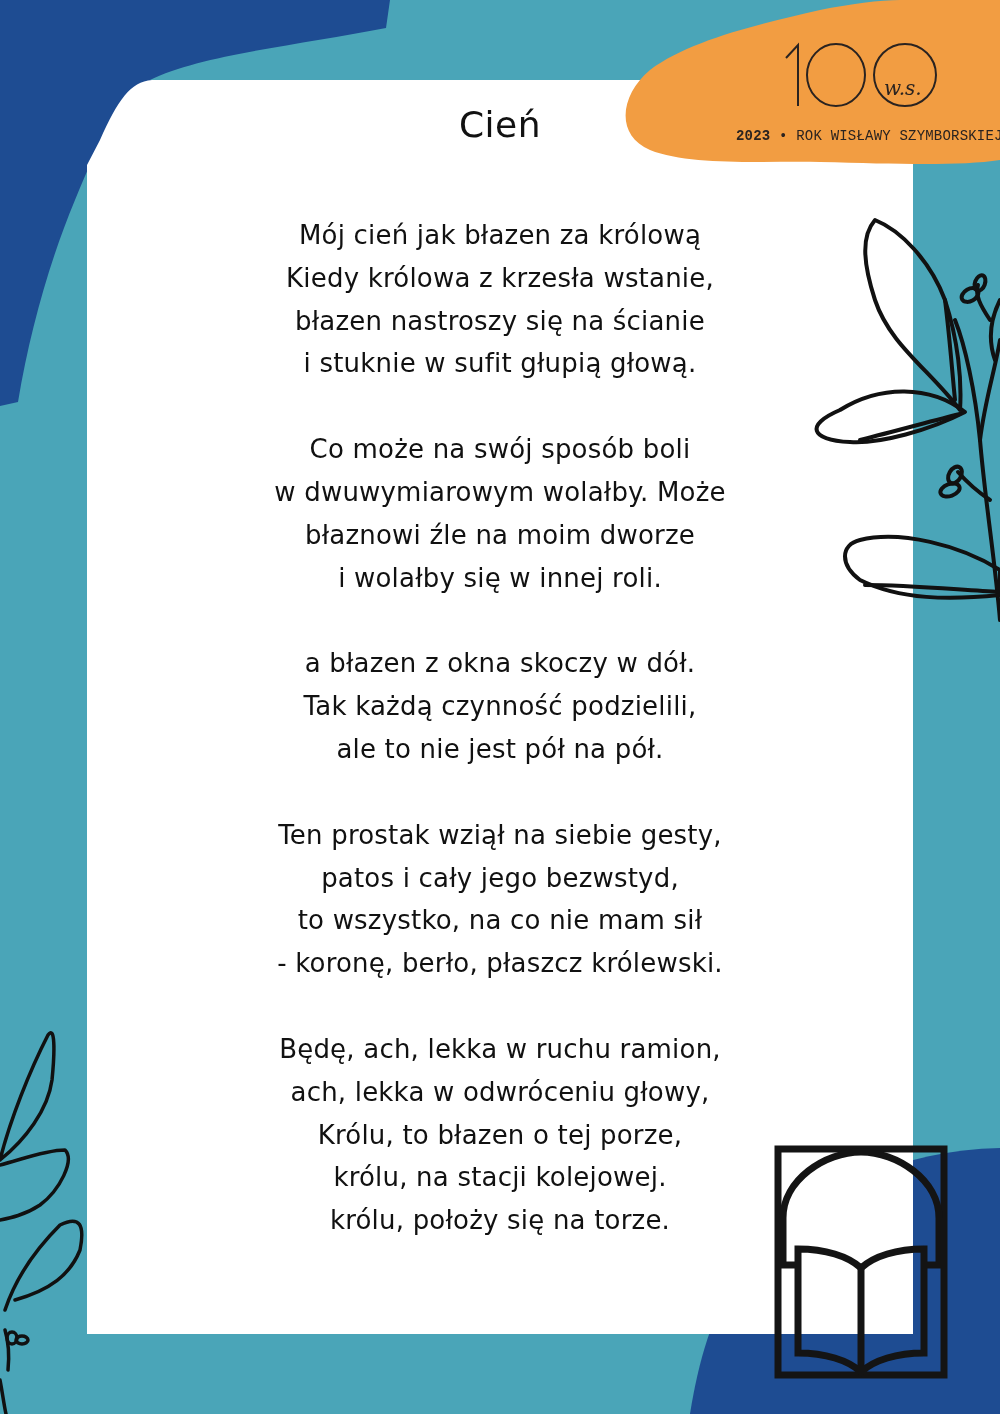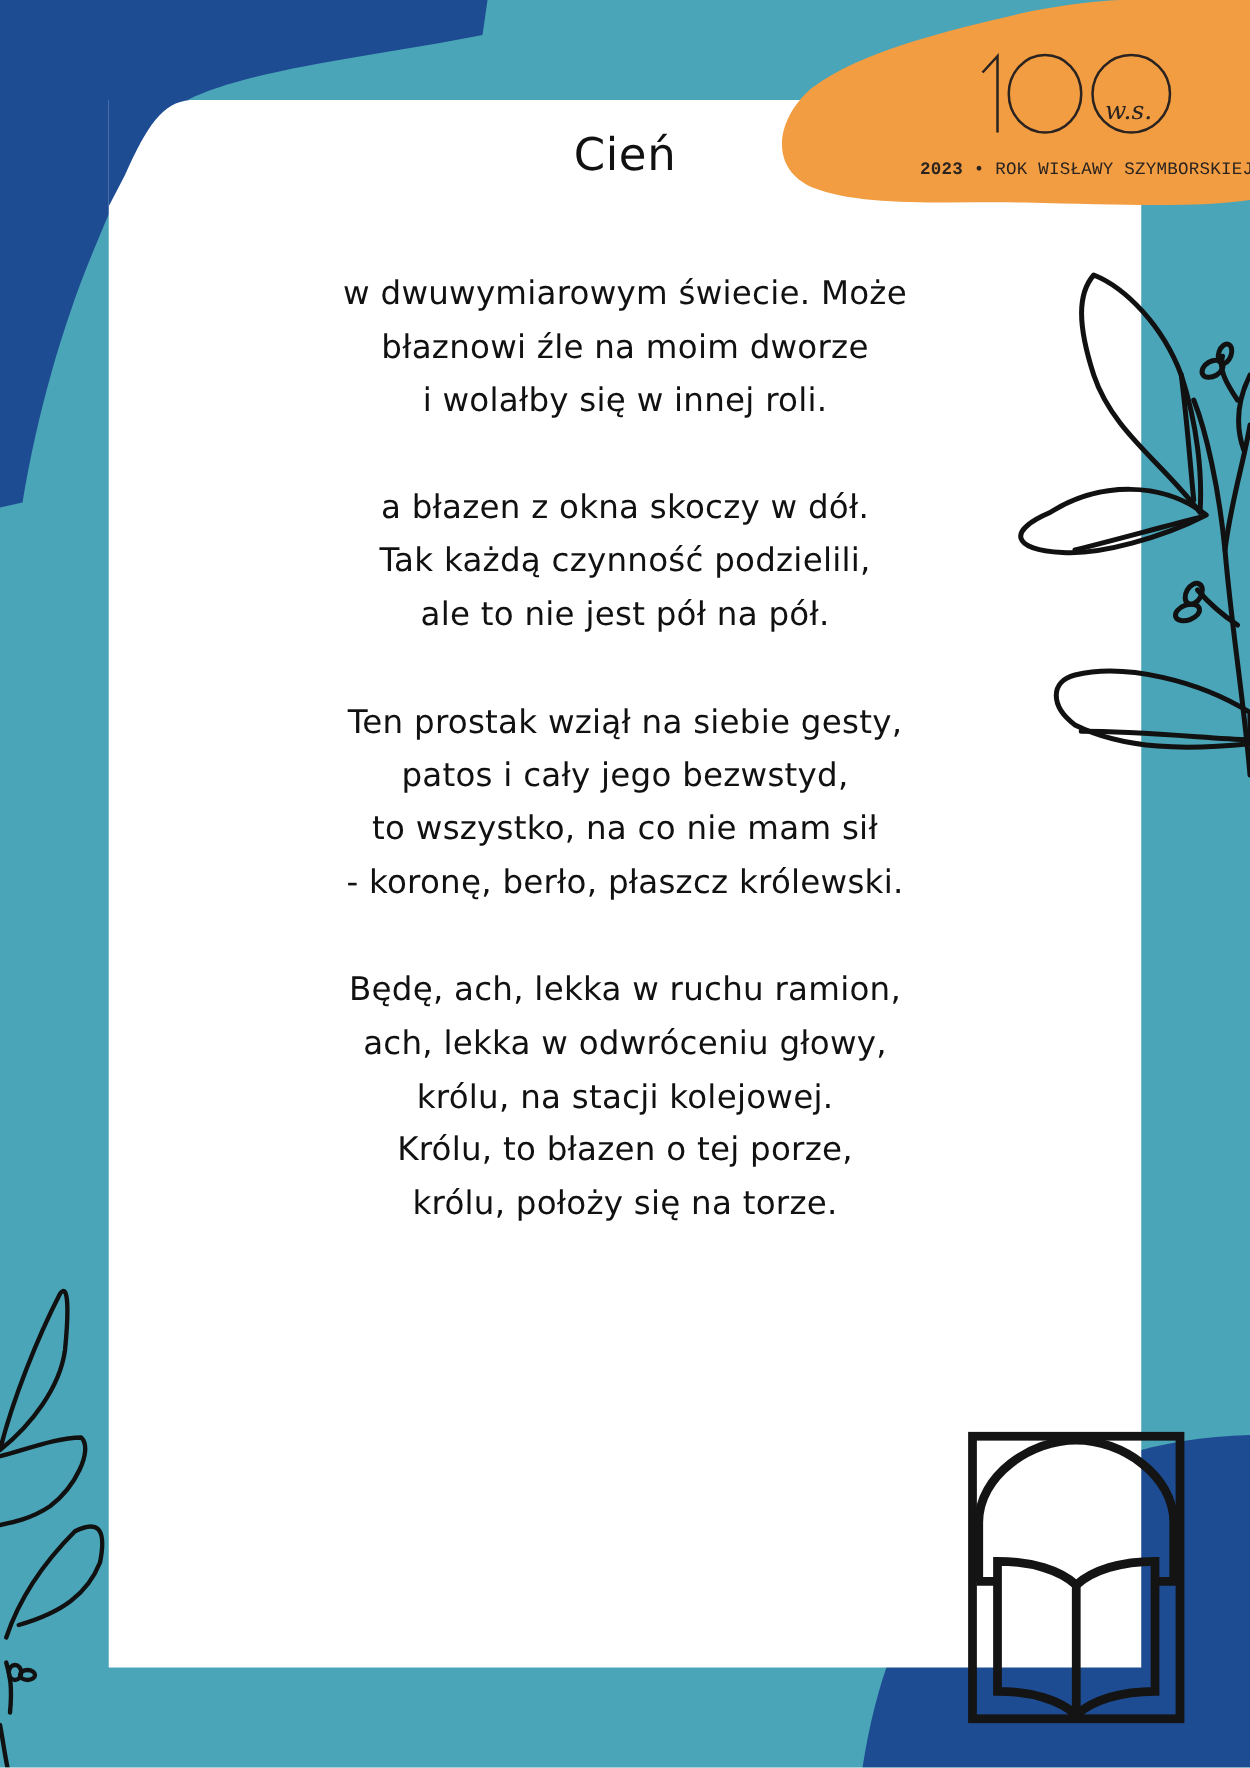--- a/index.html
+++ b/index.html
@@ -66,40 +66,47 @@
 <div class="badge-text">
   <b>2023</b>
   <span>•</span>
   <span>ROK WISŁAWY SZYMBORSKIEJ</span>
 </div>
 
 <div class="title">Cień</div>
 
 <div class="poem">
   <div class="stanza">
-    <span class="line">w dwuwymiarowym świecie. Może</span>
+    <span class="line">Mój cień jak błazen za królową</span>
+    <span class="line">Kiedy królowa z krzesła wstanie,</span>
+    <span class="line">błazen nastroszy się na ścianie</span>
+    <span class="line">i stuknie w sufit głupią głową.</span>
+  </div>
+  <div class="stanza">
+    <span class="line">Co może na swój sposób boli</span>
+    <span class="line">w dwuwymiarowym wolałby. Może</span>
     <span class="line">błaznowi źle na moim dworze</span>
     <span class="line">i wolałby się w innej roli.</span>
   </div>
   <div class="stanza">
     <span class="line">a błazen z okna skoczy w dół.</span>
     <span class="line">Tak każdą czynność podzielili,</span>
     <span class="line">ale to nie jest pół na pół.</span>
   </div>
   <div class="stanza">
     <span class="line">Ten prostak wziął na siebie gesty,</span>
     <span class="line">patos i cały jego bezwstyd,</span>
     <span class="line">to wszystko, na co nie mam sił</span>
     <span class="line">- koronę, berło, płaszcz królewski.</span>
   </div>
   <div class="stanza">
     <span class="line">Będę, ach, lekka w ruchu ramion,</span>
     <span class="line">ach, lekka w odwróceniu głowy,</span>
+    <span class="line">Królu, to błazen o tej porze,</span>
     <span class="line">królu, na stacji kolejowej.</span>
-    <span class="line">Królu, to błazen o tej porze,</span>
     <span class="line">królu, położy się na torze.</span>
   </div>
 </div>
 
 <svg class="layer" width="1000" height="1414" viewBox="0 0 1000 1414">
   <g fill="none" stroke="#111" stroke-width="4" stroke-linecap="round" stroke-linejoin="round">
 
     <path d="M1000,620 C995,560 985,500 980,440 C975,390 965,345 955,320"></path>
     <path d="M980,440 C985,400 995,370 1000,340"></path>
 

